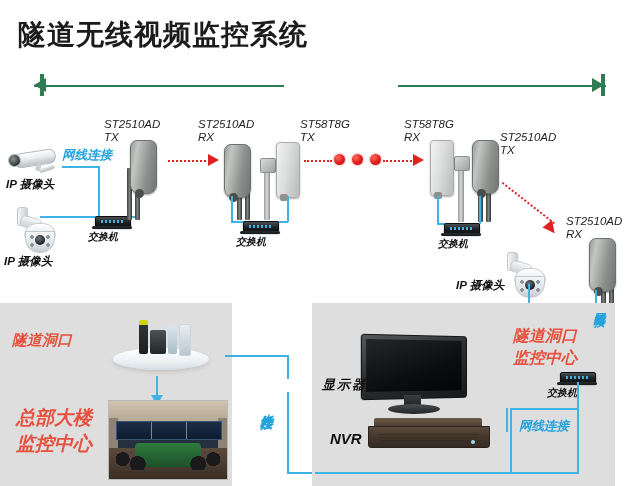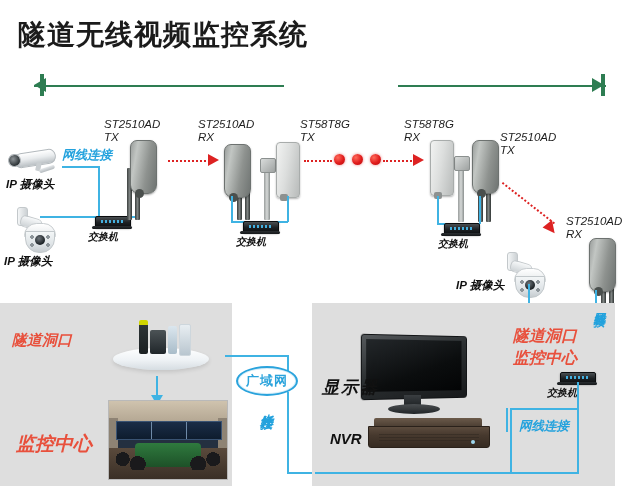--- a/index.html
+++ b/index.html
@@ -34,21 +34,21 @@
     font-size:19px;font-weight:700;color:#2e7d52;background:#fff;
   }
 
   
   .lbl{position:absolute;white-space:nowrap;line-height:1.15;font-style:italic;}
   .lbl.dev{font-size:11.5px;color:#1d1d1d;font-weight:400;}
   .lbl.cn{font-size:10px;color:#111;font-weight:700;}
   .lbl.cnsm{font-size:11.5px;color:#111;font-weight:700;}
   .lbl.blue{font-size:12.5px;color:#23a2dd;font-weight:700;}
   .lbl.red{font-size:15px;color:#e8503c;font-weight:700;line-height:1.25;}
-  .lbl.blk{font-size:17px;color:#111;font-weight:700;letter-spacing:2px;}
+  .lbl.blk{font-size:13px;color:#111;font-weight:700;letter-spacing:2px;}
   .lbl.vert{writing-mode:vertical-rl;text-orientation:upright;letter-spacing:1px;}
 
   
   .wire{position:absolute;background:#3fb3e3;}
   .wh{height:2px;}
   .wv{width:2px;}
 
   
   .rf{
     position:absolute;height:0;border-top:2px dotted #dd2222;
@@ -418,25 +418,25 @@
   <div class="photo" style="left:108px;top:400px;width:118px;height:78px;">
     <div class="ceil"></div>
     <div class="wallL"></div>
     <div class="wallR"></div>
     <div class="screens"></div>
     <div class="floor"></div>
     <div class="table"></div>
     <div class="chairs"></div>
   </div>
 
+  <div class="lbl red" style="left:16px;top:406px;font-size:19px;">总部大楼</div>
   <div class="lbl red" style="left:16px;top:432px;font-size:19px;">监控中心</div>
 
   <div class="wire wh" style="left:225px;top:355px;width:64px;"></div>
   <div class="wire wv" style="left:287px;top:355px;height:24px;"></div>
-  <div class="wan" style="left:236px;top:366px;">广域网</div>
   <div class="wire wv" style="left:287px;top:392px;height:82px;"></div>
   <div class="wire wh" style="left:287px;top:472px;width:28px;"></div>
   <div class="lbl blue vert" style="left:259px;top:404px;">光纤连接</div>
 
   <div class="panel" style="left:312px;top:303px;width:303px;height:183px;"></div>
 
   <div class="monitor" style="left:362px;top:335px;">
     <div class="bez">
       <div class="scr"></div>
     </div>

